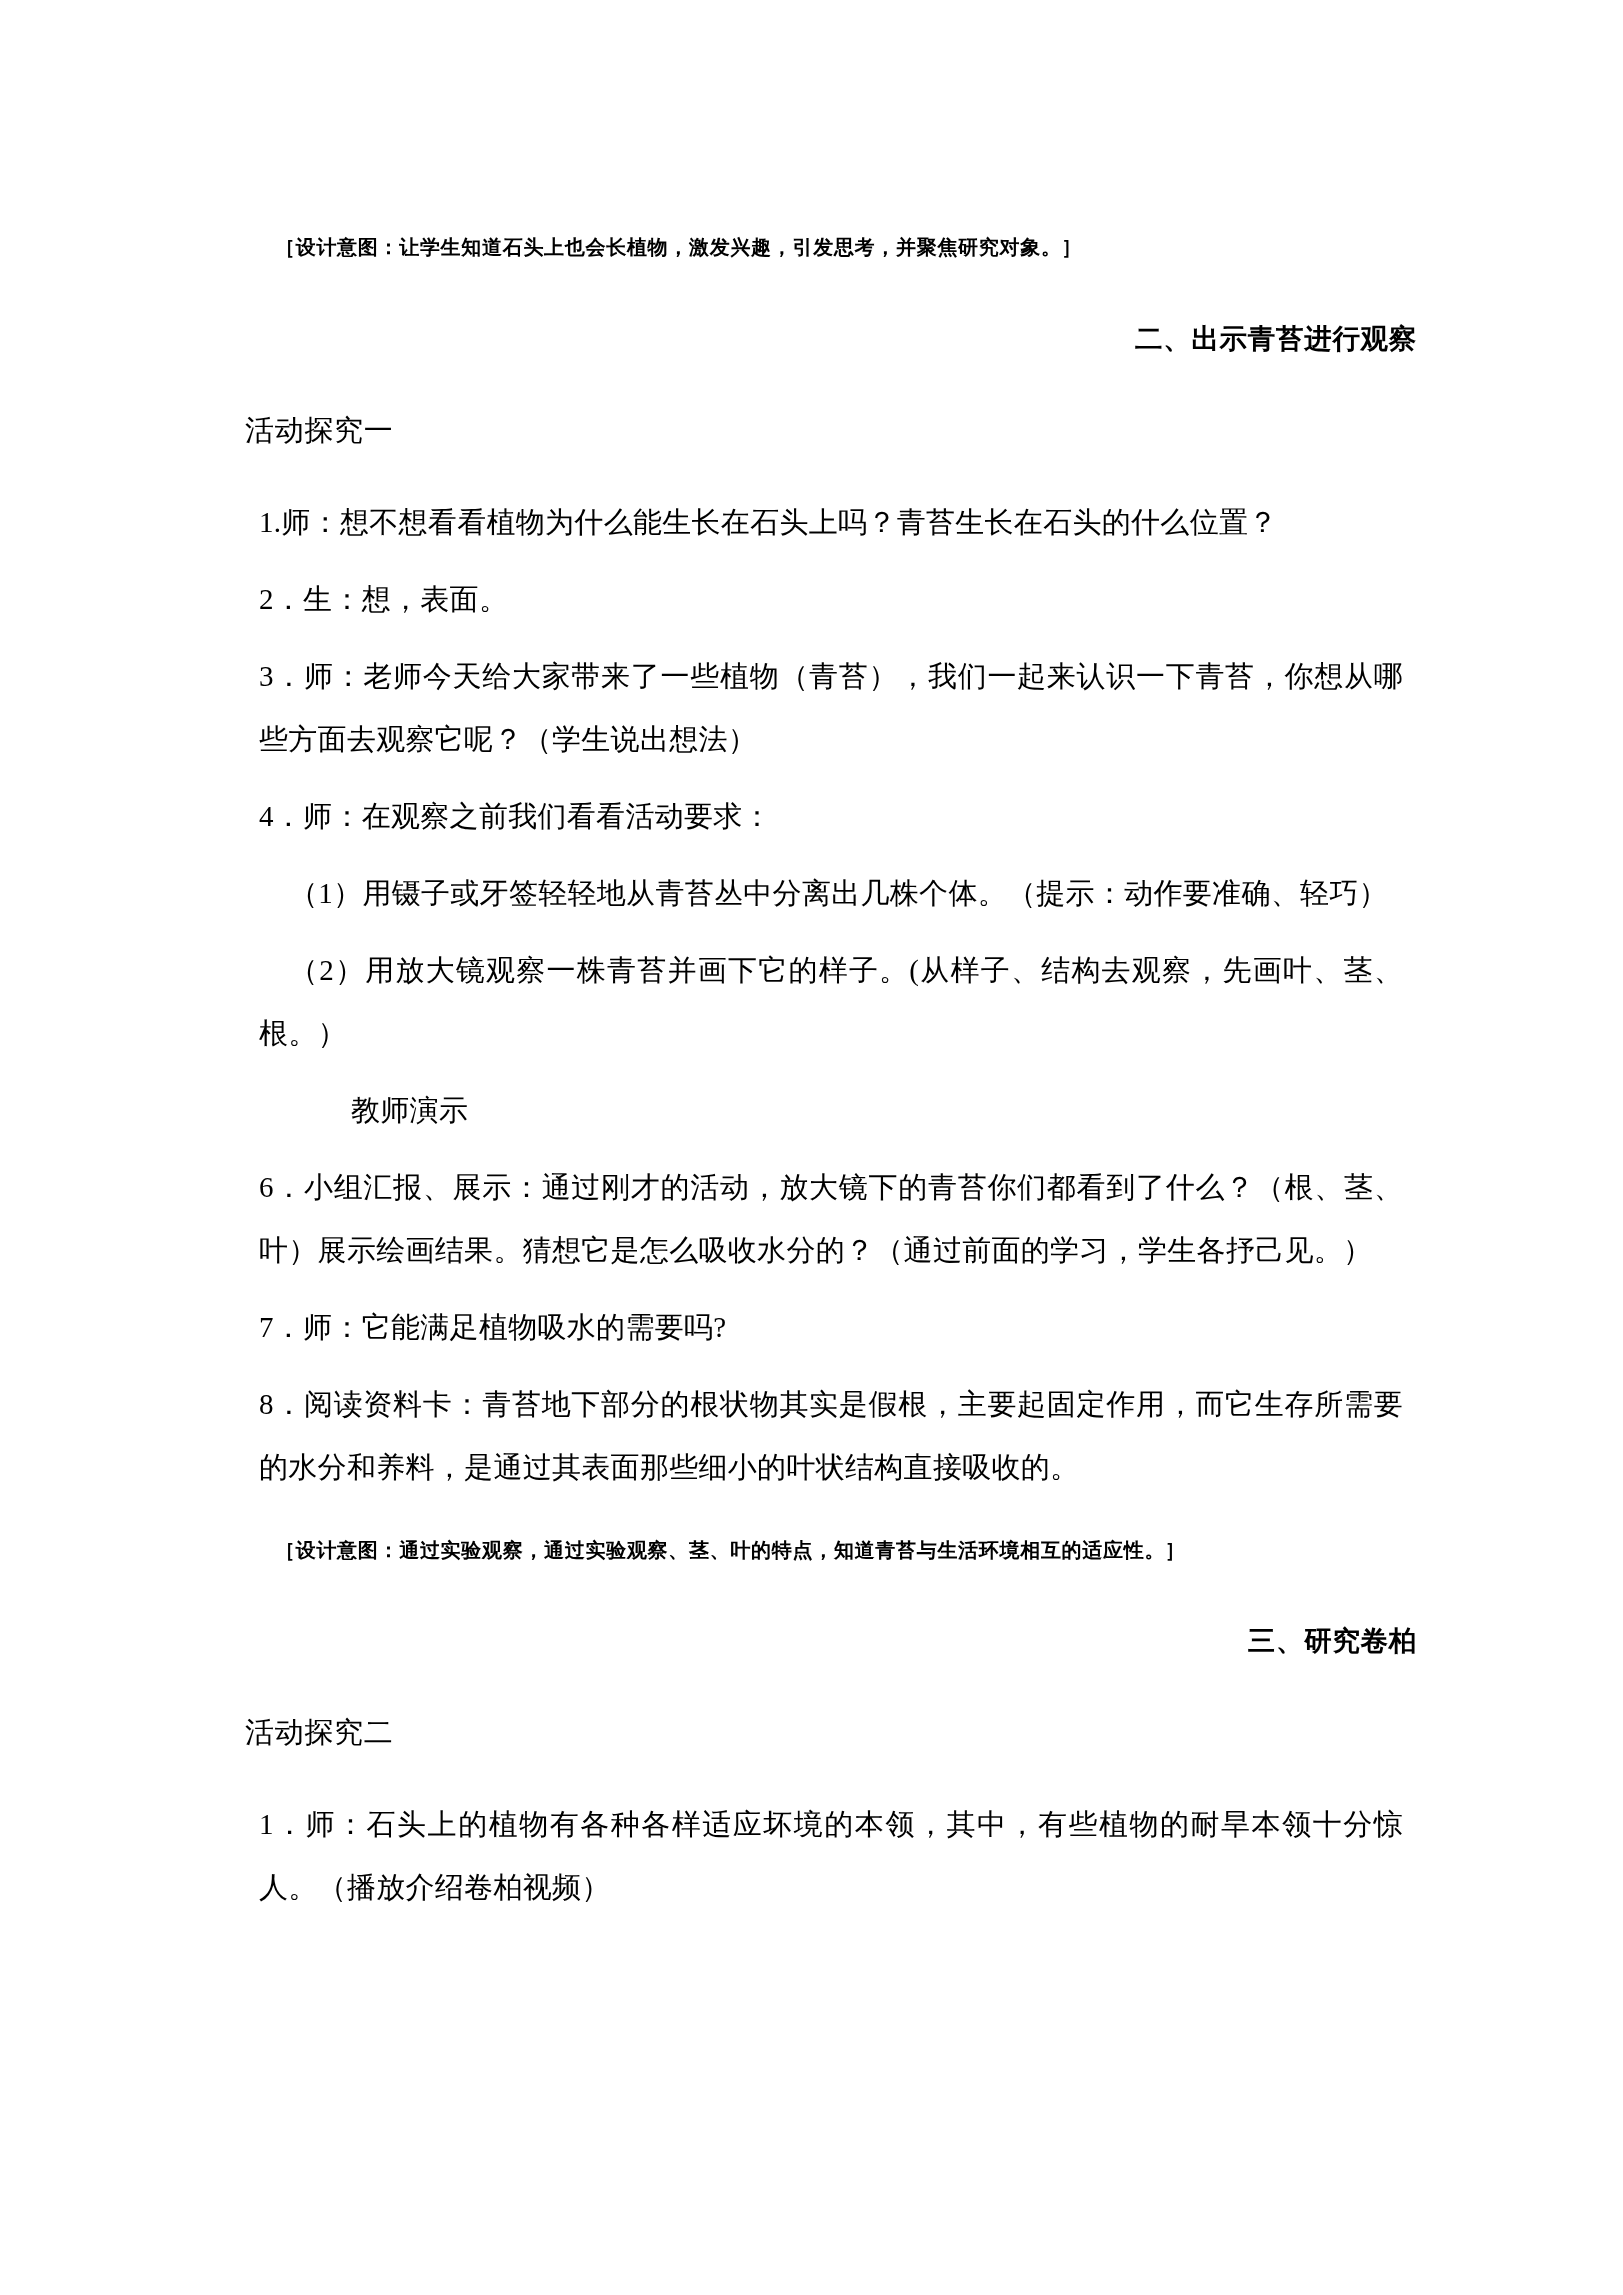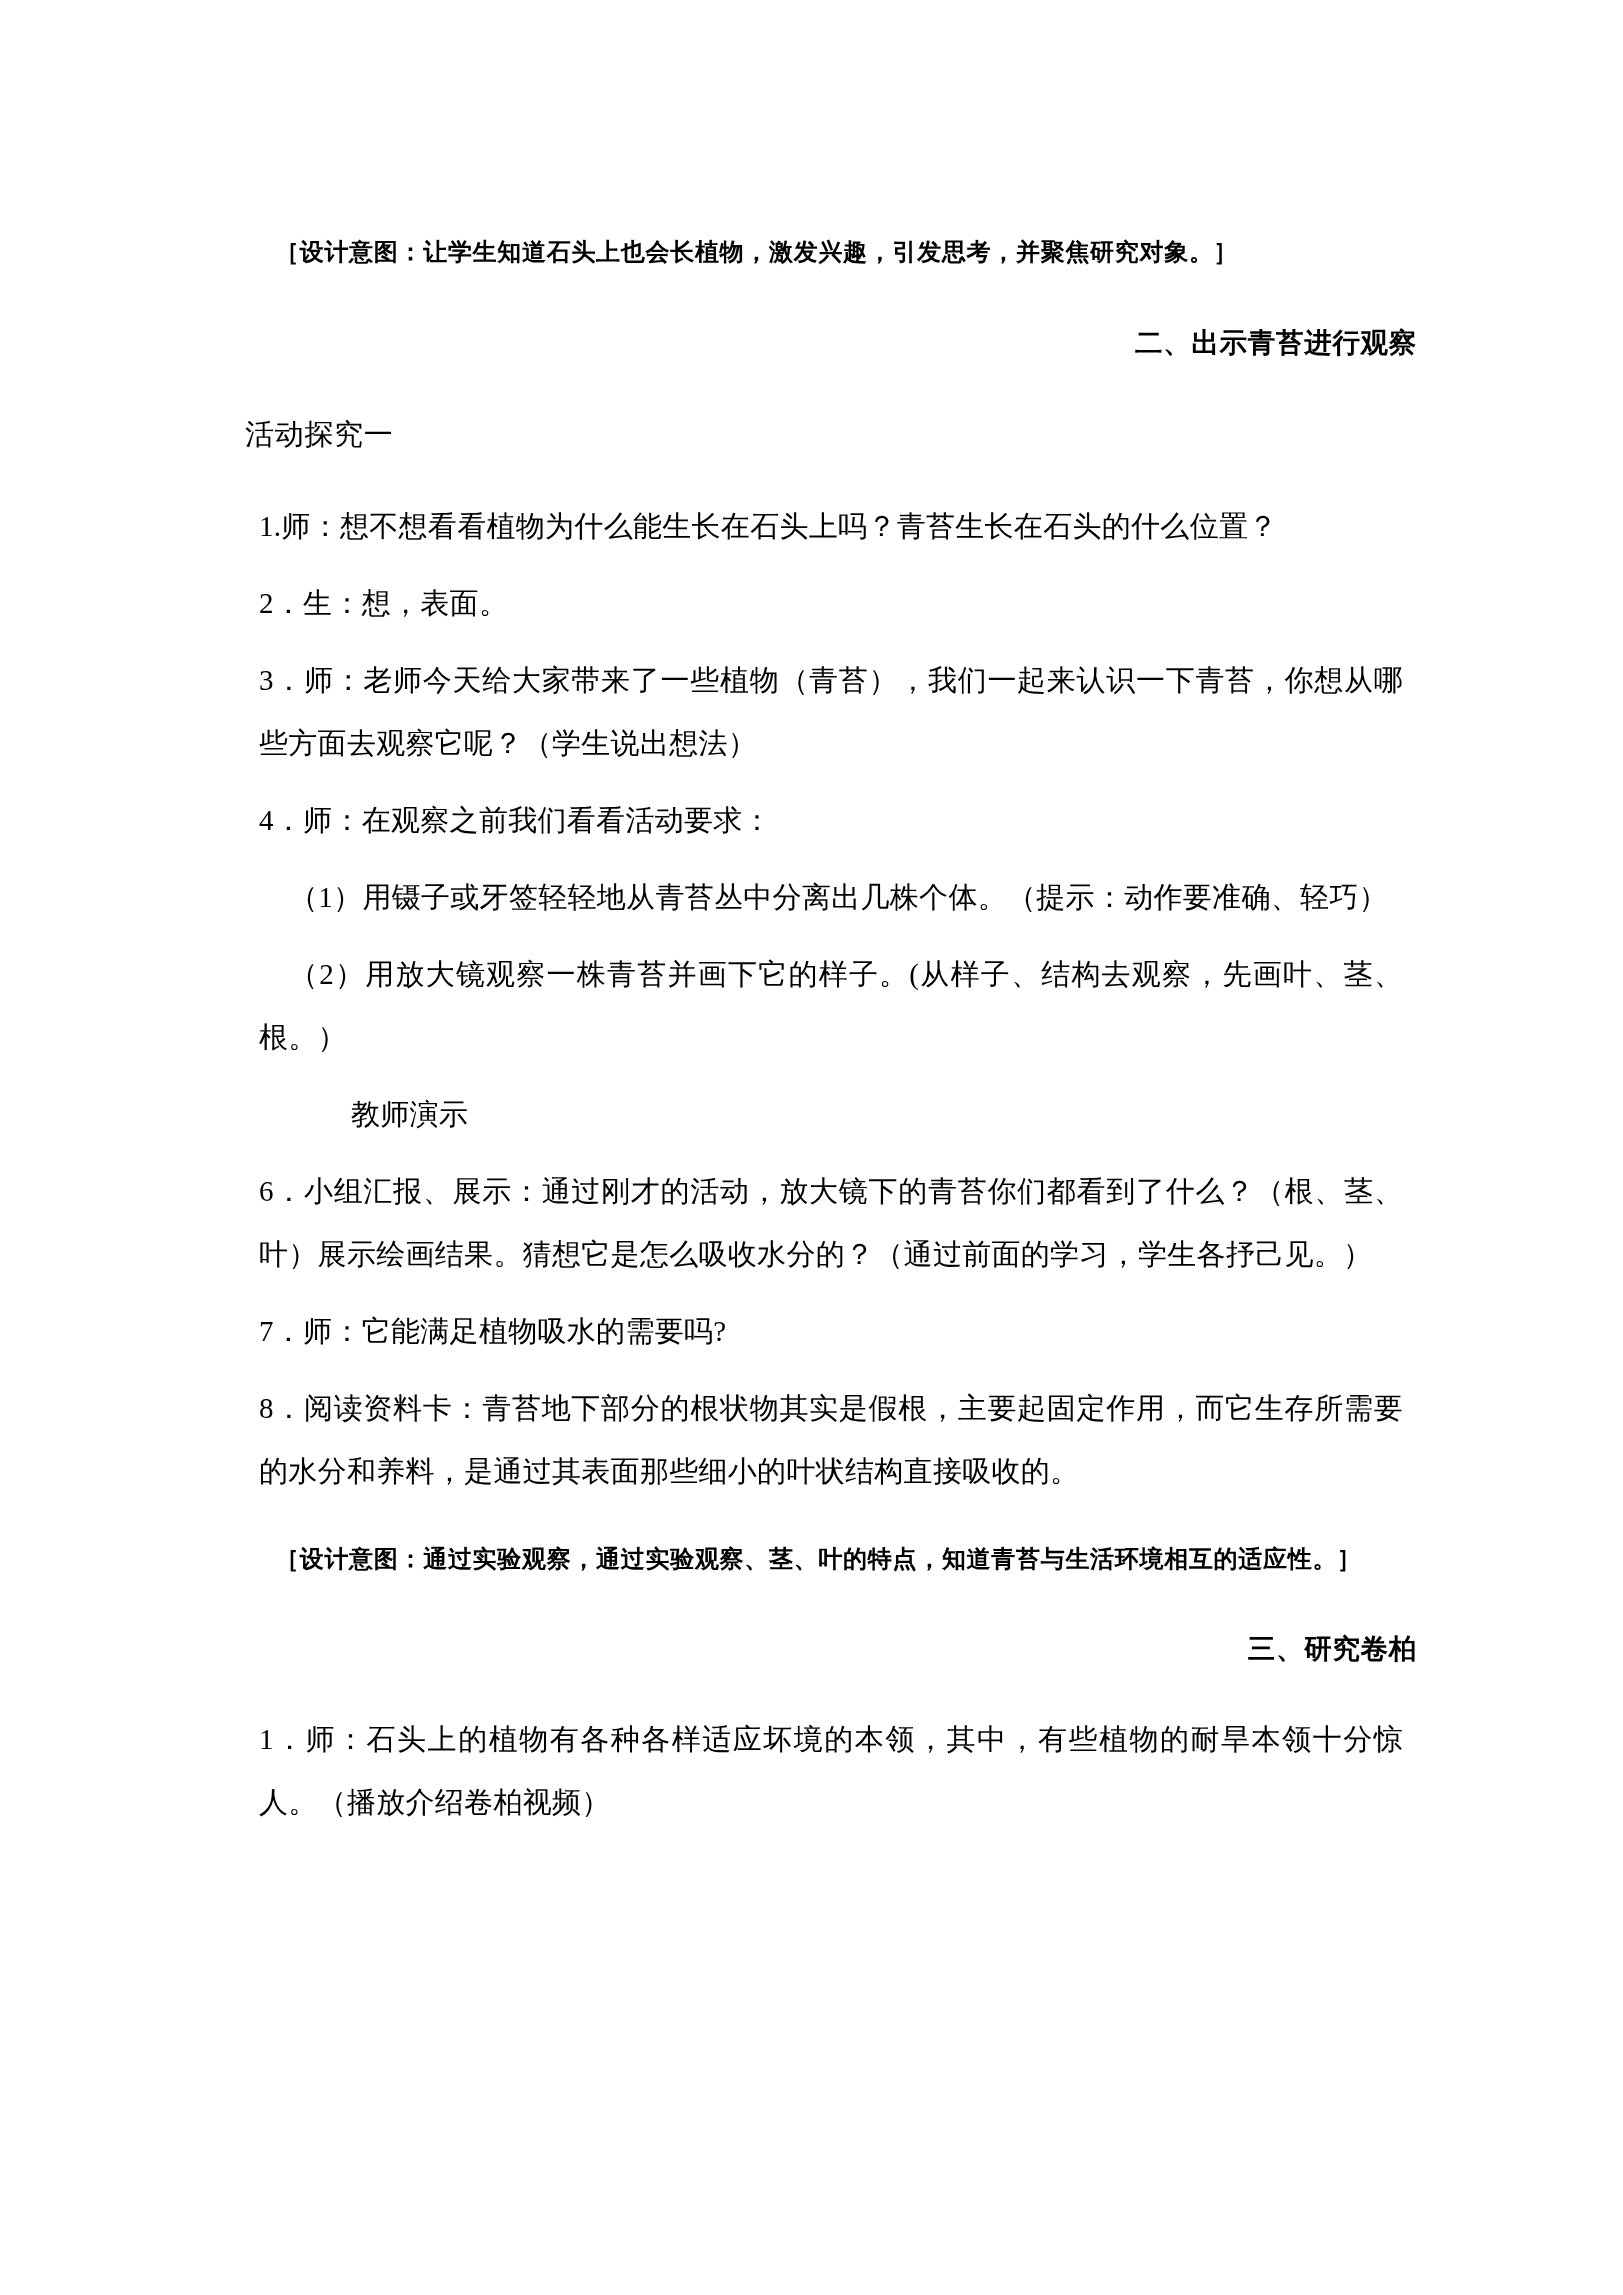--- a/index.html
+++ b/index.html
@@ -33,21 +33,21 @@
     font-size: 29px;
     line-height: 63px;
     letter-spacing: 0.3px;
     text-align: justify;
     text-justify: inter-ideograph;
   }
   
   p.design {
     font-family: "DejaVu Serif", serif;
     font-weight: bold;
-    font-size: 24px;
+    font-size: 20px;
     line-height: 63px;
     letter-spacing: 0.7px;
   }
   
   p.heading {
     font-family: "DejaVu Sans", sans-serif;
     font-weight: bold;
     font-size: 27.5px;
     line-height: 63px;
     letter-spacing: 0.7px;
@@ -80,17 +80,18 @@
     <p class="line">3．师：老师今天给大家带来了一些植物（青苔），我们一起来认识一下青苔，你想从哪些方面去观察它呢？（学生说出想法）</p>
     <p class="line">4．师：在观察之前我们看看活动要求：</p>
     <p class="line indent1">（1）用镊子或牙签轻轻地从青苔丛中分离出几株个体。（提示：动作要准确、轻巧）</p>
     <p class="line indent1">（2）用放大镜观察一株青苔并画下它的样子。(从样子、结构去观察，先画叶、茎、根。）</p>
     <p class="line demo">教师演示</p>
     <p class="line">6．小组汇报、展示：通过刚才的活动，放大镜下的青苔你们都看到了什么？（根、茎、叶）展示绘画结果。猜想它是怎么吸收水分的？（通过前面的学习，学生各抒己见。）</p>
     <p class="line">7．师：它能满足植物吸水的需要吗?</p>
     <p class="line">8．阅读资料卡：青苔地下部分的根状物其实是假根，主要起固定作用，而它生存所需要的水分和养料，是通过其表面那些细小的叶状结构直接吸收的。</p>
     <p class="design indent1">［设计意图：通过实验观察，通过实验观察、茎、叶的特点，知道青苔与生活环境相互的适应性。］</p>
     <p class="heading indent1">三、研究卷柏</p>
+    <p class="subheading">活动探究二</p>
     <p class="line">1．师：石头上的植物有各种各样适应坏境的本领，其中，有些植物的耐旱本领十分惊人。（播放介绍卷柏视频）</p>
 
   </div>
 </div>
 
 
 </body></html>

